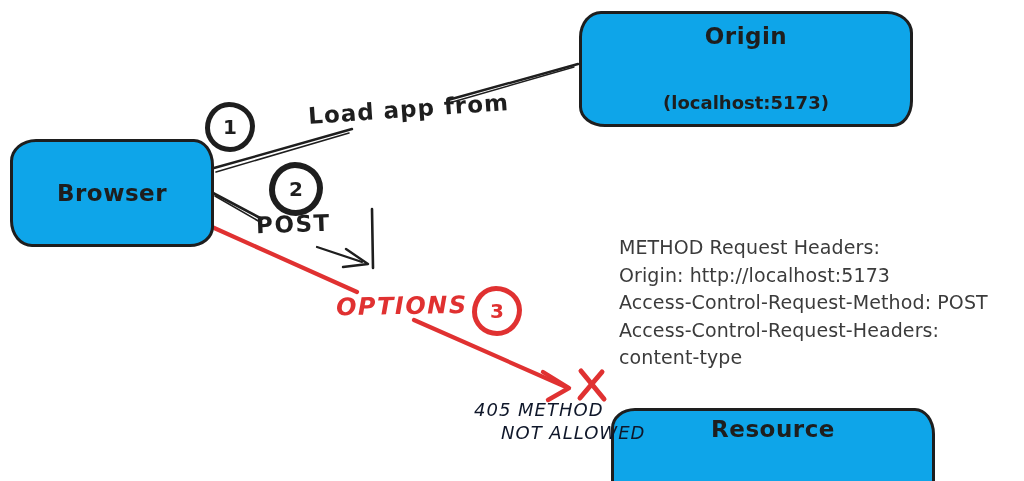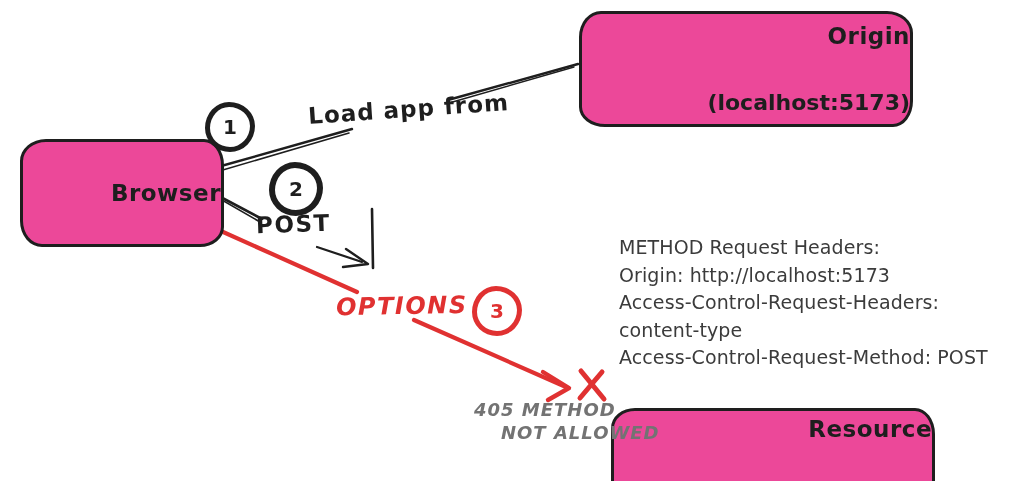--- a/index.html
+++ b/index.html
@@ -3,44 +3,44 @@
 <meta charset="utf-8">
 <style>
   html,body{margin:0;padding:0;background:#fff;}
   #canvas{
     position:relative;width:1024px;height:481px;background:#ffffff;
     font-family:"DejaVu Sans","Liberation Sans",sans-serif;color:#1e1e1e;
     overflow:hidden;
   }
   #wires{position:absolute;left:0;top:0;z-index:1;}
   .node{
-    position:absolute;z-index:2;background:#ec4899;border:3.5px solid #1e1e1e;
-    display:flex;flex-direction:column;align-items:flex-end;justify-content:center;
+    position:absolute;z-index:2;background:#0ea5e9;border:3.5px solid #1e1e1e;
+    display:flex;flex-direction:column;align-items:center;justify-content:center;
     text-align:center;
     gap:37px;
   }
   .node .t1{font-size:23px;font-weight:600;letter-spacing:.5px;line-height:30px;white-space:nowrap;}
-  .node .t2{font-size:22px;font-weight:600;letter-spacing:0;line-height:30px;white-space:nowrap;}
+  .node .t2{font-size:18px;font-weight:600;letter-spacing:0;line-height:30px;white-space:nowrap;}
   .node .t2.small{font-size:20.5px;}
-  #node-browser{left:20px;top:139px;width:198px;height:102px;border-radius:26px 20px 24px 22px / 22px 26px 20px 26px;}
+  #node-browser{left:10px;top:139px;width:198px;height:102px;border-radius:26px 20px 24px 22px / 22px 26px 20px 26px;}
   #node-origin{left:579px;top:11px;width:328px;height:110px;border-radius:22px 26px 20px 26px / 26px 22px 26px 20px;}
   #node-resource{left:611px;top:364px;width:318px;height:102px;border-radius:24px 20px 26px 22px / 20px 26px 22px 26px;margin-top:44px;}
   .step{
     position:absolute;z-index:3;background:#fff;border:5px solid #1e1e1e;border-radius:48% 52% 50% 50%/52% 48% 52% 48%;
     display:flex;align-items:center;justify-content:center;font-size:20px;font-weight:600;
   }
   #step-1{left:205px;top:102px;width:40px;height:40px;}
   #step-2{left:269px;top:162px;width:42px;height:42px;border-width:6px;}
   #step-3{left:472px;top:286px;width:40px;height:40px;border-color:#e03131;color:#e03131;}
   .lbl{position:absolute;z-index:3;white-space:nowrap;}
   #lbl-load{left:308px;top:96px;font-size:23px;font-weight:600;letter-spacing:1px;transform:rotate(-4deg);}
   #lbl-post{left:256px;top:211px;font-size:23px;font-weight:700;letter-spacing:1.5px;transform:rotate(-2deg);}
   #lbl-suspended{left:383px;top:243px;font-size:22px;font-weight:600;letter-spacing:.5px;}
   #lbl-options{left:336px;top:292px;font-size:24px;font-weight:700;font-style:italic;letter-spacing:1.5px;color:#e03131;transform:rotate(-1deg);}
-  .err{color:#737373;font-size:18px;font-weight:700;font-style:italic;letter-spacing:1px;}
+  .err{color:#0f172a;font-size:18px;font-weight:400;font-style:italic;letter-spacing:1px;}
   #lbl-err1{left:474px;top:399px;}
   #lbl-err2{left:501px;top:422px;}
   #headers-panel{
     position:absolute;z-index:3;left:619px;top:234px;color:#3b3b3b;
     font-size:19px;font-weight:500;line-height:27.5px;letter-spacing:.1px;
   }
 </style>
 </head>
 <body>
 
@@ -102,17 +102,17 @@
 
   <div class="lbl" id="lbl-load">Load app from</div>
   <div class="lbl" id="lbl-post">POST</div>
   <div class="lbl" id="lbl-options">OPTIONS</div>
   <div class="lbl err" id="lbl-err1">405 METHOD</div>
   <div class="lbl err" id="lbl-err2">NOT ALLOWED</div>
 
   <div id="headers-panel">
     <div>METHOD Request Headers:</div>
     <div>Origin: http://localhost:5173</div>
+    <div>Access-Control-Request-Method: POST</div>
     <div>Access-Control-Request-Headers: content-type</div>
-    <div>Access-Control-Request-Method: POST</div>
   </div>
 
 </div>
 
 </body></html>

